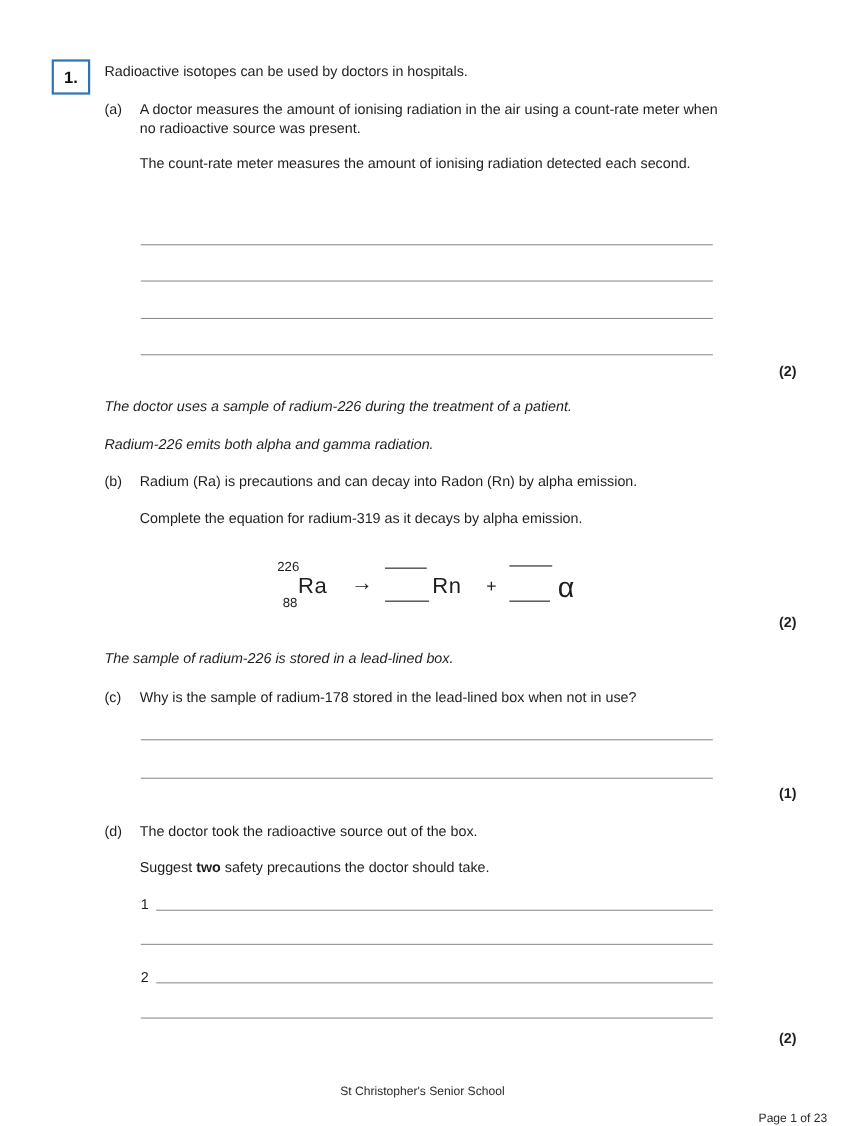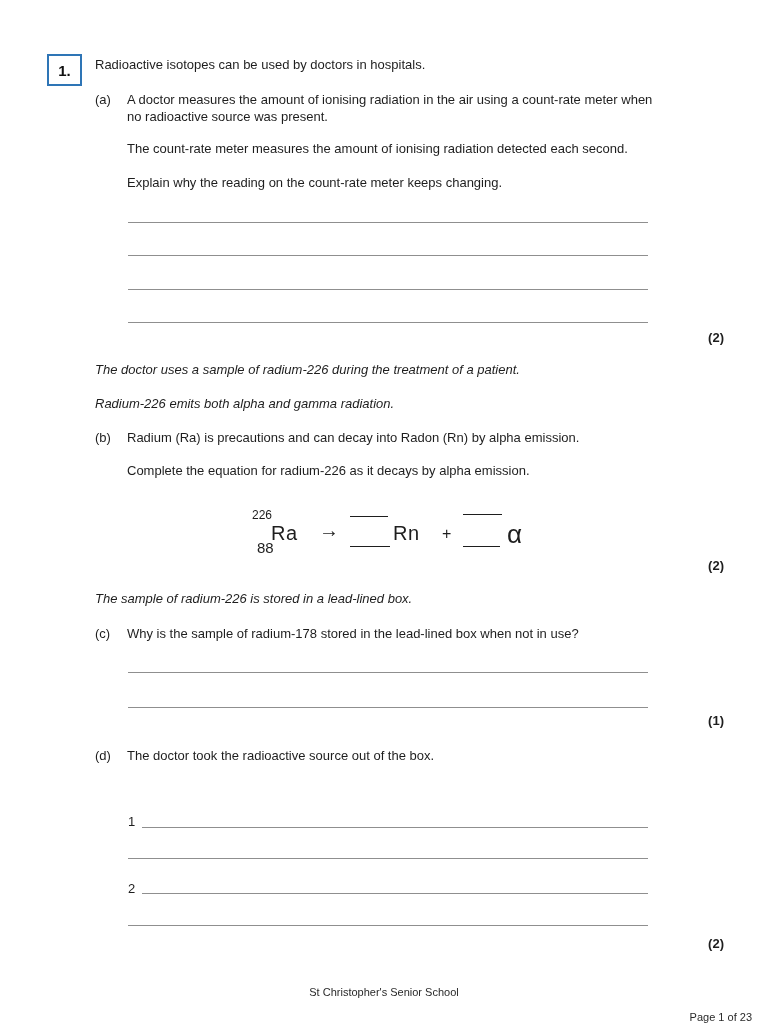--- a/index.html
+++ b/index.html
@@ -16,21 +16,21 @@
     position:absolute; left:47px; top:54px; width:31px; height:28px;
     border:2px solid #2e75b6; display:flex; align-items:center; justify-content:center;
     font-weight:bold; font-size:15px; color:#111;
   }
   .ansline { position:absolute; left:128px; width:520px; height:0; border-top:1px solid #8f8f8f; }
   .ansline.short { left:142px; width:506px; }
   .marks { position:absolute; right:44px; font-weight:bold; font-size:13px; line-height:15px; }
   .dnum { position:absolute; left:128px; font-size:13px; line-height:17px; }
   .eq { position:absolute; left:250px; top:503px; width:300px; height:56px; }
   .eq .sup { position:absolute; left:2px;  top:6px;  font-size:12px; line-height:12px; }
-  .eq .sub { position:absolute; left:7px;  top:39px; font-size:15px; line-height:12px; }
+  .eq .sub { position:absolute; left:7px;  top:39px; font-size:12px; line-height:12px; }
   .eq .el  { position:absolute; font-size:20px; line-height:32px; letter-spacing:0.5px; }
   .eq .arrow { position:absolute; left:69px; top:15px; font-size:20px; line-height:24px; }
   .eq .plus  { position:absolute; left:192px; top:22px; font-size:16px; line-height:18px; }
   .eq .alpha { position:absolute; left:257px; top:17px; font-size:26px; line-height:28px; }
   .eqline { position:absolute; height:0; border-top:1.6px solid #1e1e1e; }
   .footer-school { position:absolute; left:0; right:0; top:986px; text-align:center; font-size:11px; color:#2a2a2a; }
   .footer-page   { position:absolute; right:16px; top:986px; font-size:11px; color:#2a2a2a;margin-top:25px; }
   b { font-weight:bold; }
 </style>
 </head>
@@ -40,33 +40,32 @@
 
   <div class="qbox">
     <span>1.</span>
   </div>
   <div class="t" style="left:95px; top:56px; width:620px;">Radioactive isotopes can be used by doctors in hospitals.</div>
 
   <div class="t lbl" style="top:91px">(a)</div>
   <div class="t body" style="top:140px">The count-rate meter measures the amount of ionising radiation detected each second.</div>
   <div class="t body pre" style="top:91px">A doctor measures the amount of ionising radiation in the air using a count-rate meter when
 no radioactive source was present.</div>
-  <div class="t body" style="top:174px">Explain why the reading on the count-rate meter keeps changing.</div>
   <div class="ansline" style="top:222px"></div>
   <div class="ansline" style="top:255px"></div>
   <div class="ansline" style="top:289px"></div>
   <div class="ansline" style="top:322px"></div>
   <div class="marks" style="top:330px">(2)</div>
 
   <div class="t col" style="top:361px">The doctor uses a sample of radium-226 during the treatment of a patient.</div>
   <div class="t col" style="top:395px">Radium-226 emits both alpha and gamma radiation.</div>
 
   <div class="t lbl" style="top:429px">(b)</div>
   <div class="t body" style="top:429px">Radium (Ra) is precautions and can decay into Radon (Rn) by alpha emission.</div>
-  <div class="t body" style="top:462px">Complete the equation for radium-226 as it decays by alpha emission.</div>
+  <div class="t body" style="top:462px">Complete the equation for radium-319 as it decays by alpha emission.</div>
 
   <div class="eq">
     <span class="sup">226</span>
     <span class="sub">88</span>
     <span class="el" style="left:21px; top:14px;">Ra</span>
     <span class="arrow">→</span>
     <span class="eqline" style="left:100px; top:13px; width:38px;"></span>
     <span class="eqline" style="left:100px; top:43px; width:40px;"></span>
     <span class="el" style="left:143px; top:14px;">Rn</span>
     <span class="plus">+</span>
@@ -79,20 +78,23 @@
   <div class="t col" style="top:590px">The sample of radium-226 is stored in a lead-lined box.</div>
 
   <div class="t lbl" style="top:625px">(c)</div>
   <div class="t body" style="top:625px">Why is the sample of radium-178 stored in the lead-lined box when not in use?</div>
   <div class="ansline" style="top:672px"></div>
   <div class="ansline" style="top:707px"></div>
   <div class="marks" style="top:713px">(1)</div>
 
   <div class="t lbl" style="top:747px">(d)</div>
   <div class="t body" style="top:747px">The doctor took the radioactive source out of the box.</div>
+  <div class="t body" style="top:780px">
+    <span>Suggest </span><b>two</b><span> safety precautions the doctor should take.</span>
+  </div>
   <div class="dnum" style="top:813px">1</div>
   <div class="ansline short" style="top:827px"></div>
   <div class="ansline" style="top:858px"></div>
   <div class="dnum" style="top:880px">2</div>
   <div class="ansline short" style="top:893px"></div>
   <div class="ansline" style="top:925px"></div>
   <div class="marks" style="top:936px">(2)</div>
 
   <div class="footer-school">St Christopher's Senior School</div>
   <div class="footer-page">Page 1 of 23</div>

